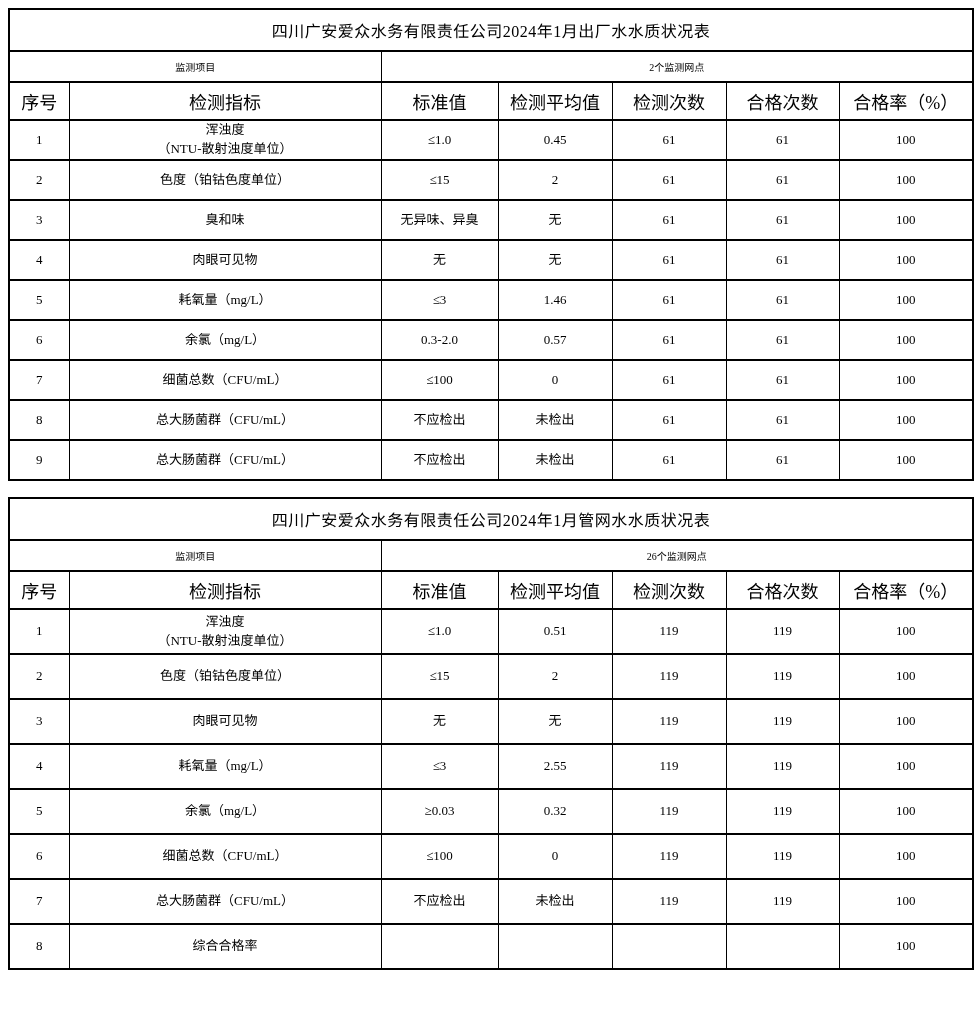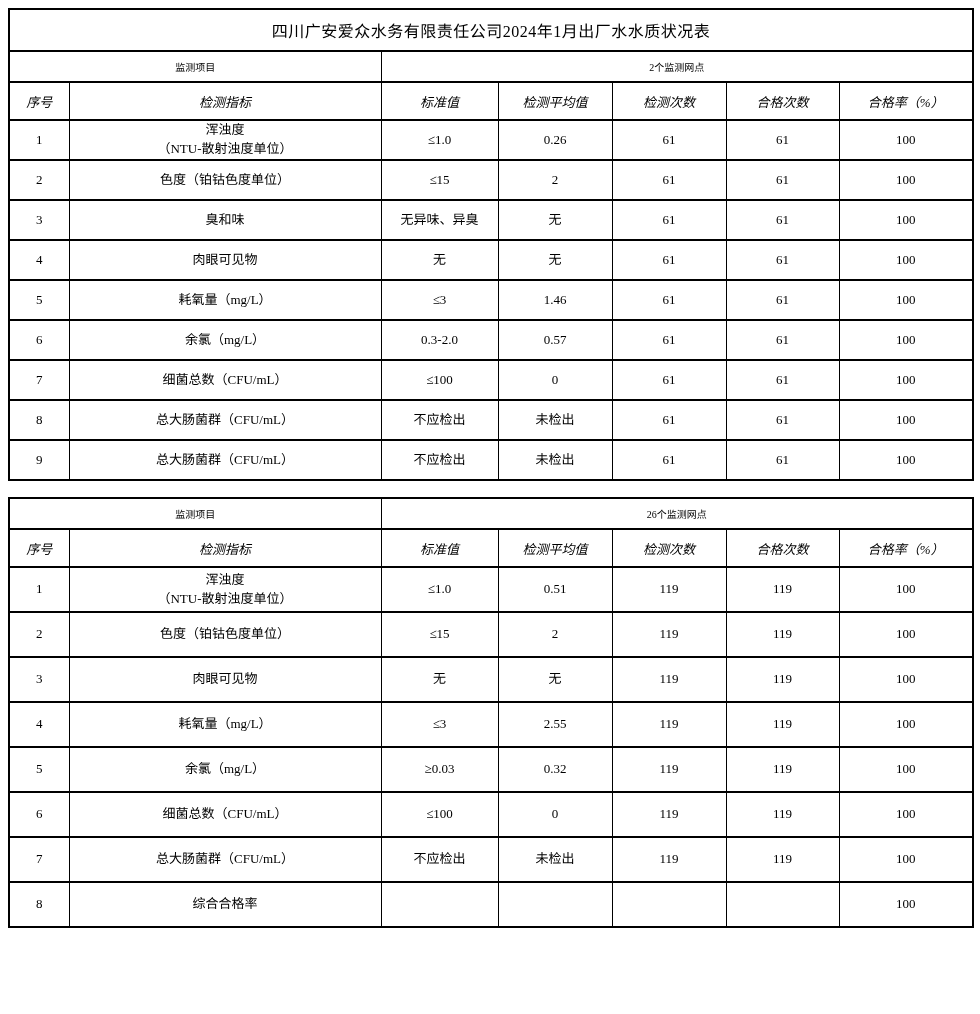--- a/index.html
+++ b/index.html
@@ -45,23 +45,22 @@
   tr.title-row td {
     font-size: 16px;
     height: 40px;
     letter-spacing: 0.5px;
   }
   tr.group-row td {
     font-size: 10px;
     height: 29px;
   }
   tr.head-row th {
-    font-size: 13px;
+    font-size: 18px;
     height: 36px;
-    font-style: italic;
   }
   table.report tbody td {
     font-size: 13px;
     white-space: pre-line;
     line-height: 1.45;
   }
   table.t1 tbody td { height: 38px; }
   table.t2 tbody td { height: 43px; }
   table.t1 { margin-bottom: 16px; }
 </style>
@@ -97,21 +96,21 @@
         <th>合格次数</th>
         <th>合格率（%）</th>
       </tr>
     </thead>
     <tbody>
         <tr>
           <td>1</td>
           <td>浑浊度
 （NTU-散射浊度单位）</td>
           <td>≤1.0</td>
-          <td>0.26</td>
+          <td>0.45</td>
           <td>61</td>
           <td>61</td>
           <td>100</td>
         </tr>
         <tr>
           <td>2</td>
           <td>色度（铂钴色度单位）</td>
           <td>≤15</td>
           <td>2</td>
           <td>61</td>
@@ -188,20 +187,23 @@
     <colgroup>
       <col class="c-seq">
         <col class="c-ind">
         <col class="c-std">
         <col class="c-avg">
       <col class="c-cnt">
         <col class="c-pass">
         <col class="c-rate">
     </colgroup>
     <thead>
+      <tr class="title-row">
+        <td colspan="7">四川广安爱众水务有限责任公司2024年1月管网水水质状况表</td>
+      </tr>
       <tr class="group-row">
         <td colspan="2">监测项目</td>
         <td colspan="5">26个监测网点</td>
       </tr>
       <tr class="head-row">
         <th>序号</th>
         <th>检测指标</th>
         <th>标准值</th>
         <th>检测平均值</th>
         <th>检测次数</th>

